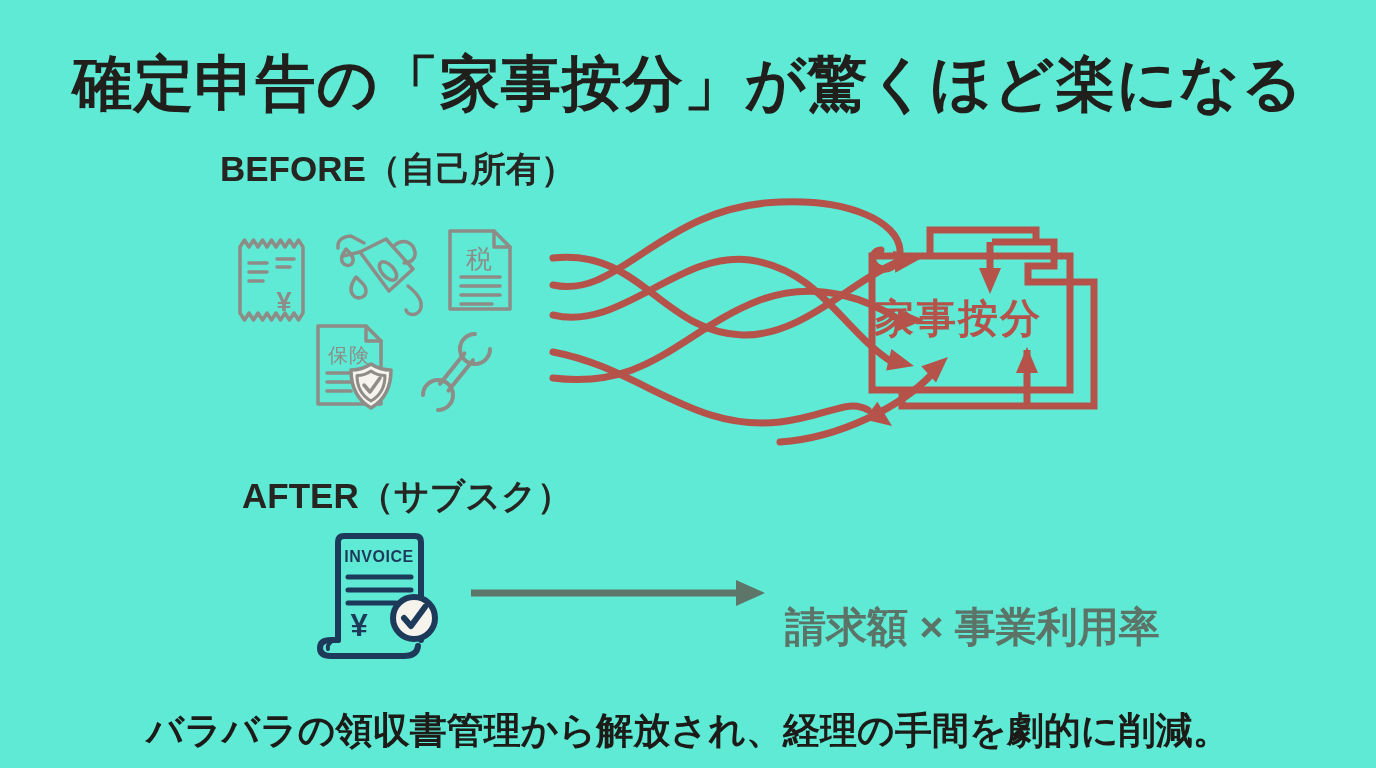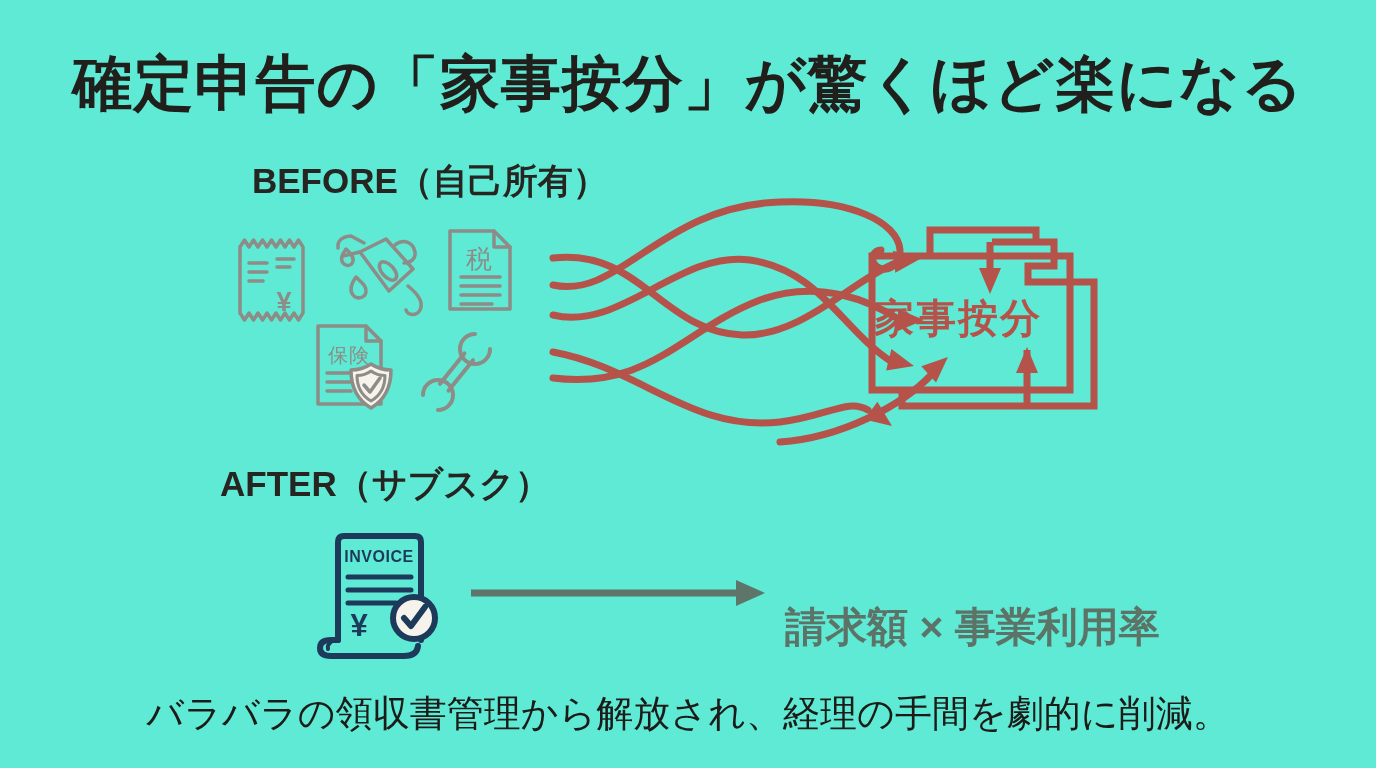--- a/index.html
+++ b/index.html
@@ -18,38 +18,38 @@
     font-size:60px;
     color:#201f1b;
     letter-spacing:1px;
     white-space:nowrap;
   }
   .section-label{
     position:absolute;left:220px;
     font-size:35px;font-weight:700;color:#262521;
     white-space:nowrap;
   }
-  .label-before{top:158px;margin-left:32px;}
-  .label-after{top:461px;}
+  .label-before{top:146px;}
+  .label-after{top:473px;margin-left:22px;}
   .abs{position:absolute;}
   .box-label{
     position:absolute;left:874px;top:291px;width:194px;
     text-align:left;font-size:40px;font-weight:700;
     color:#b5534a;letter-spacing:2px;white-space:nowrap;
   }
   .formula{
     position:absolute;left:785px;top:569px;
     font-size:41px;font-weight:700;color:#5c7468;
     white-space:nowrap;
     margin-top:31px;
   }
   .footer{
-    position:absolute;left:0;right:0;top:689px;
+    position:absolute;left:0;right:0;top:706px;
     text-align:center;
-    font-size:37px;font-weight:400;color:#1c1b18;
+    font-size:37px;font-weight:700;color:#1c1b18;
     white-space:nowrap;
   }
   svg{display:block;}
   svg text{font-family:"Liberation Sans","DejaVu Sans",sans-serif;}
 </style>
 </head>
 <body>
 
 <div class="slide">
 

